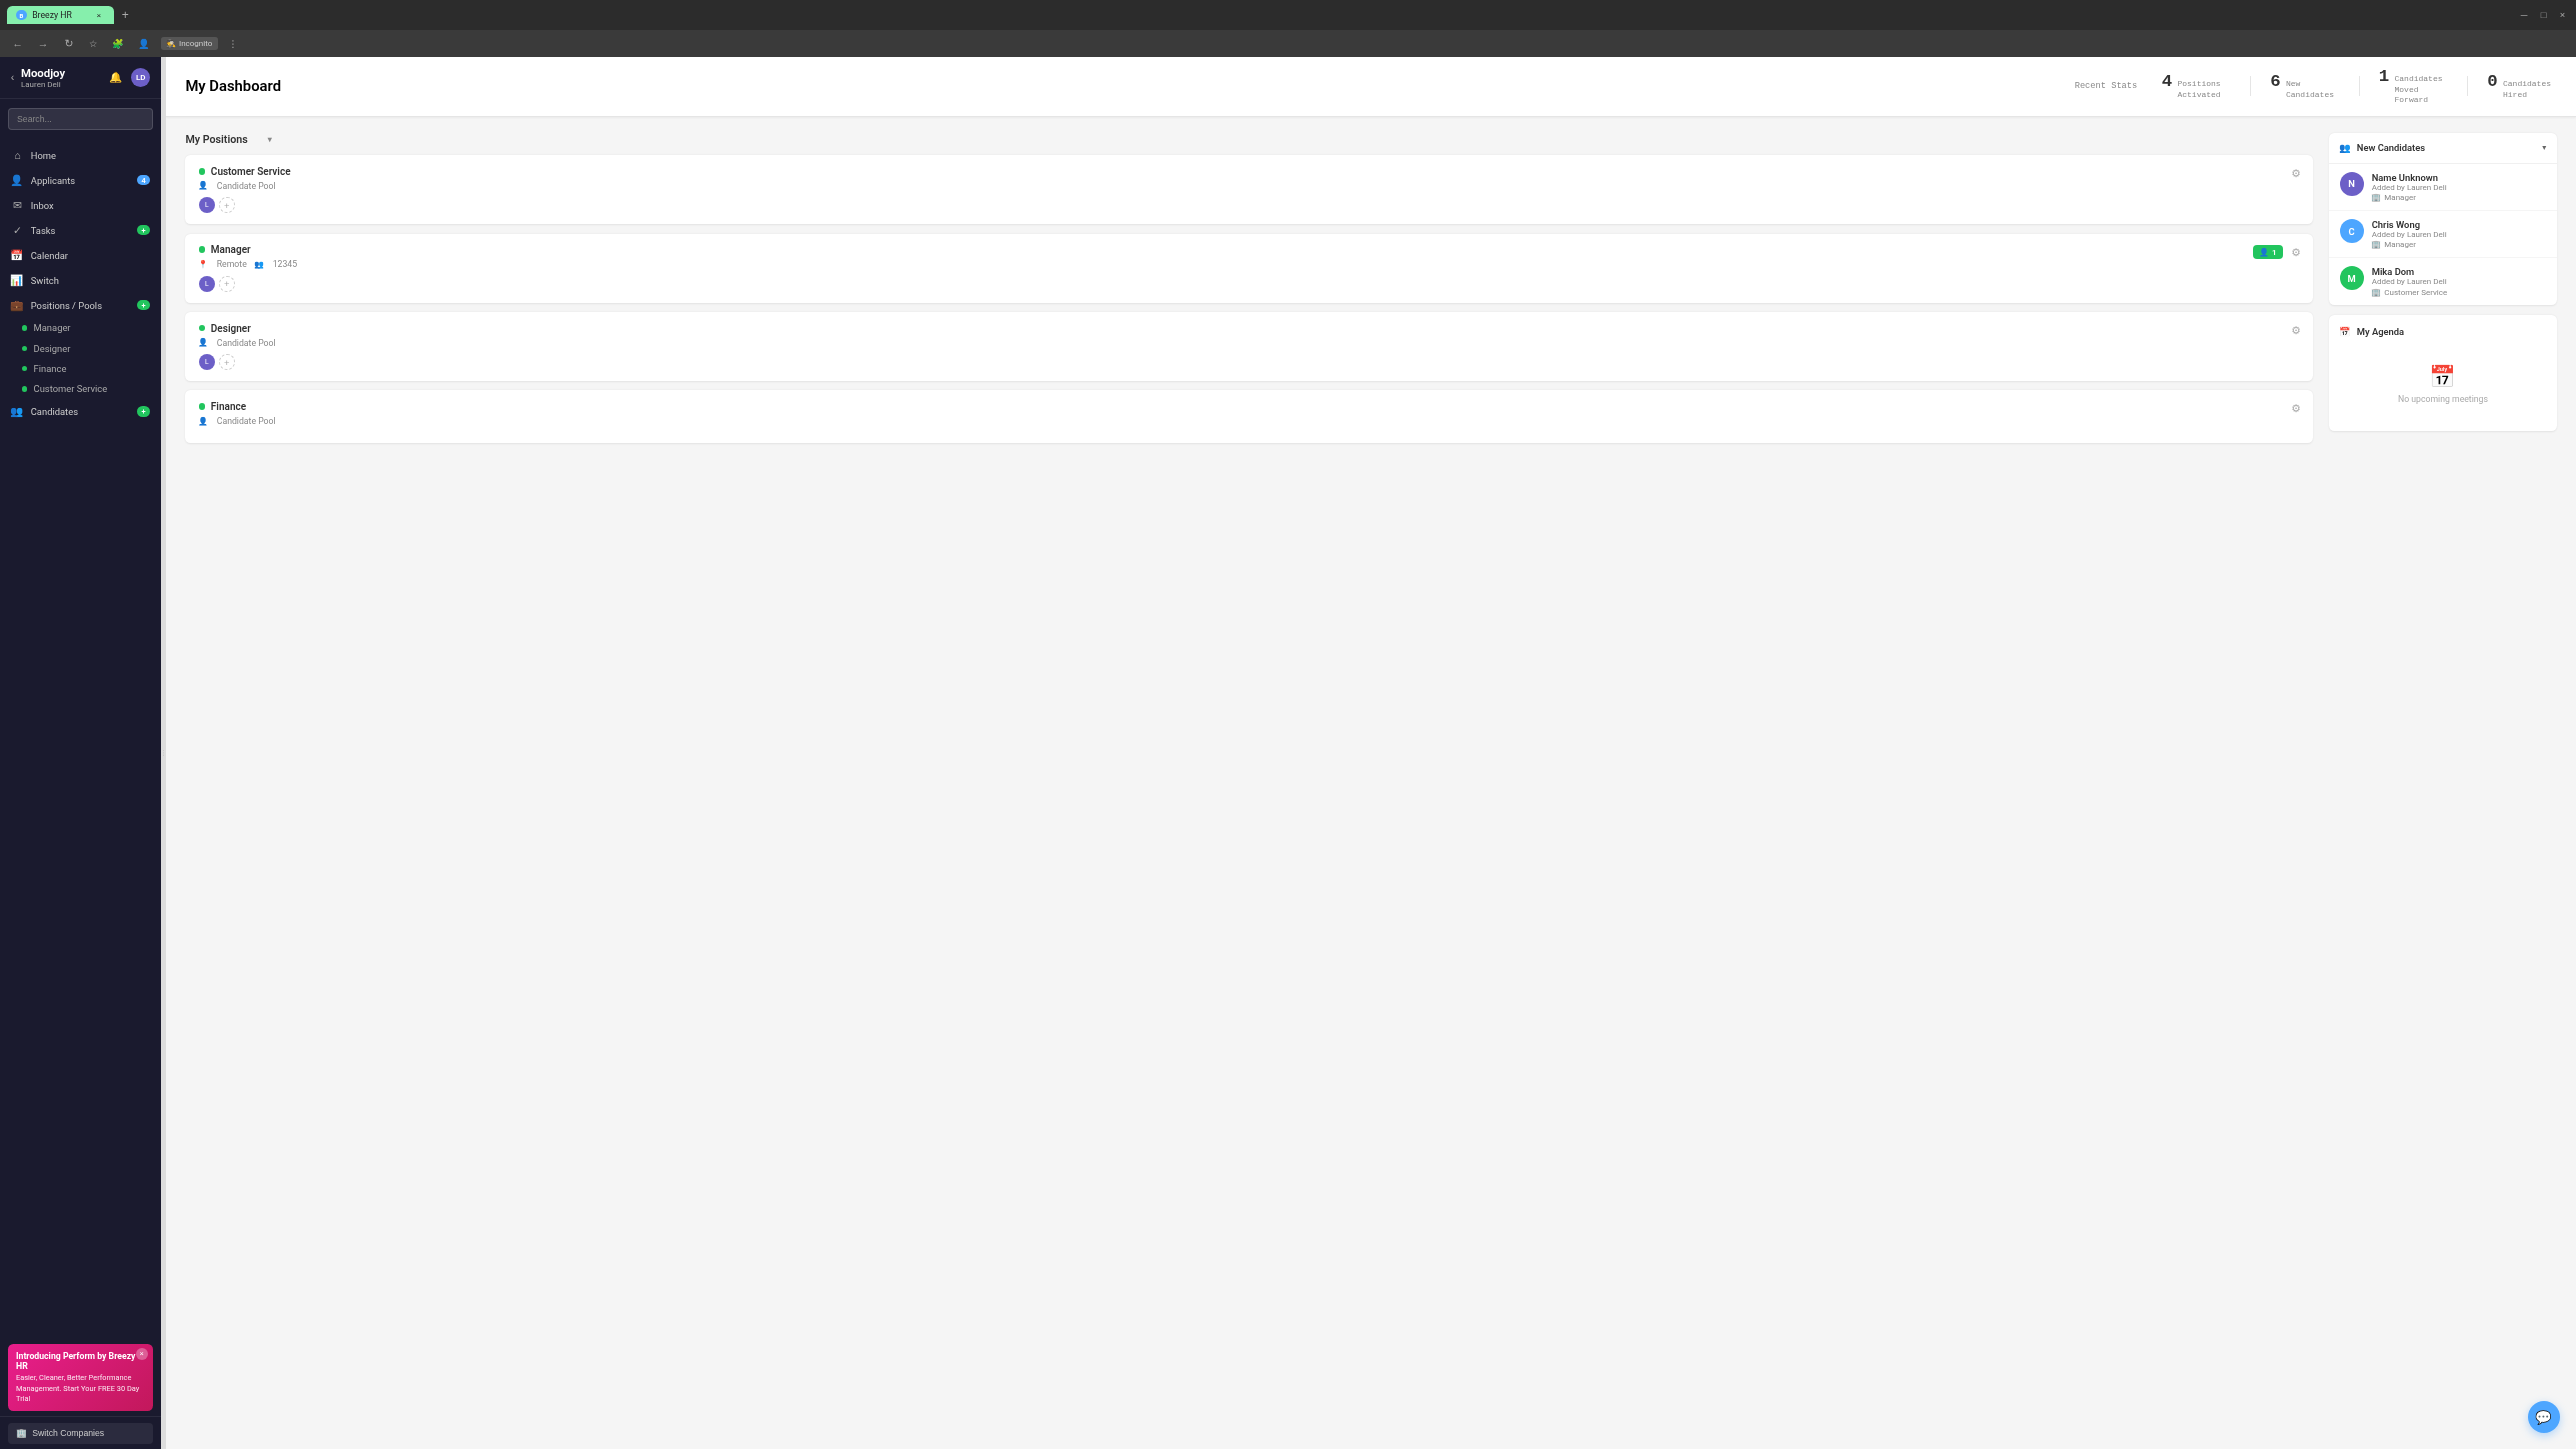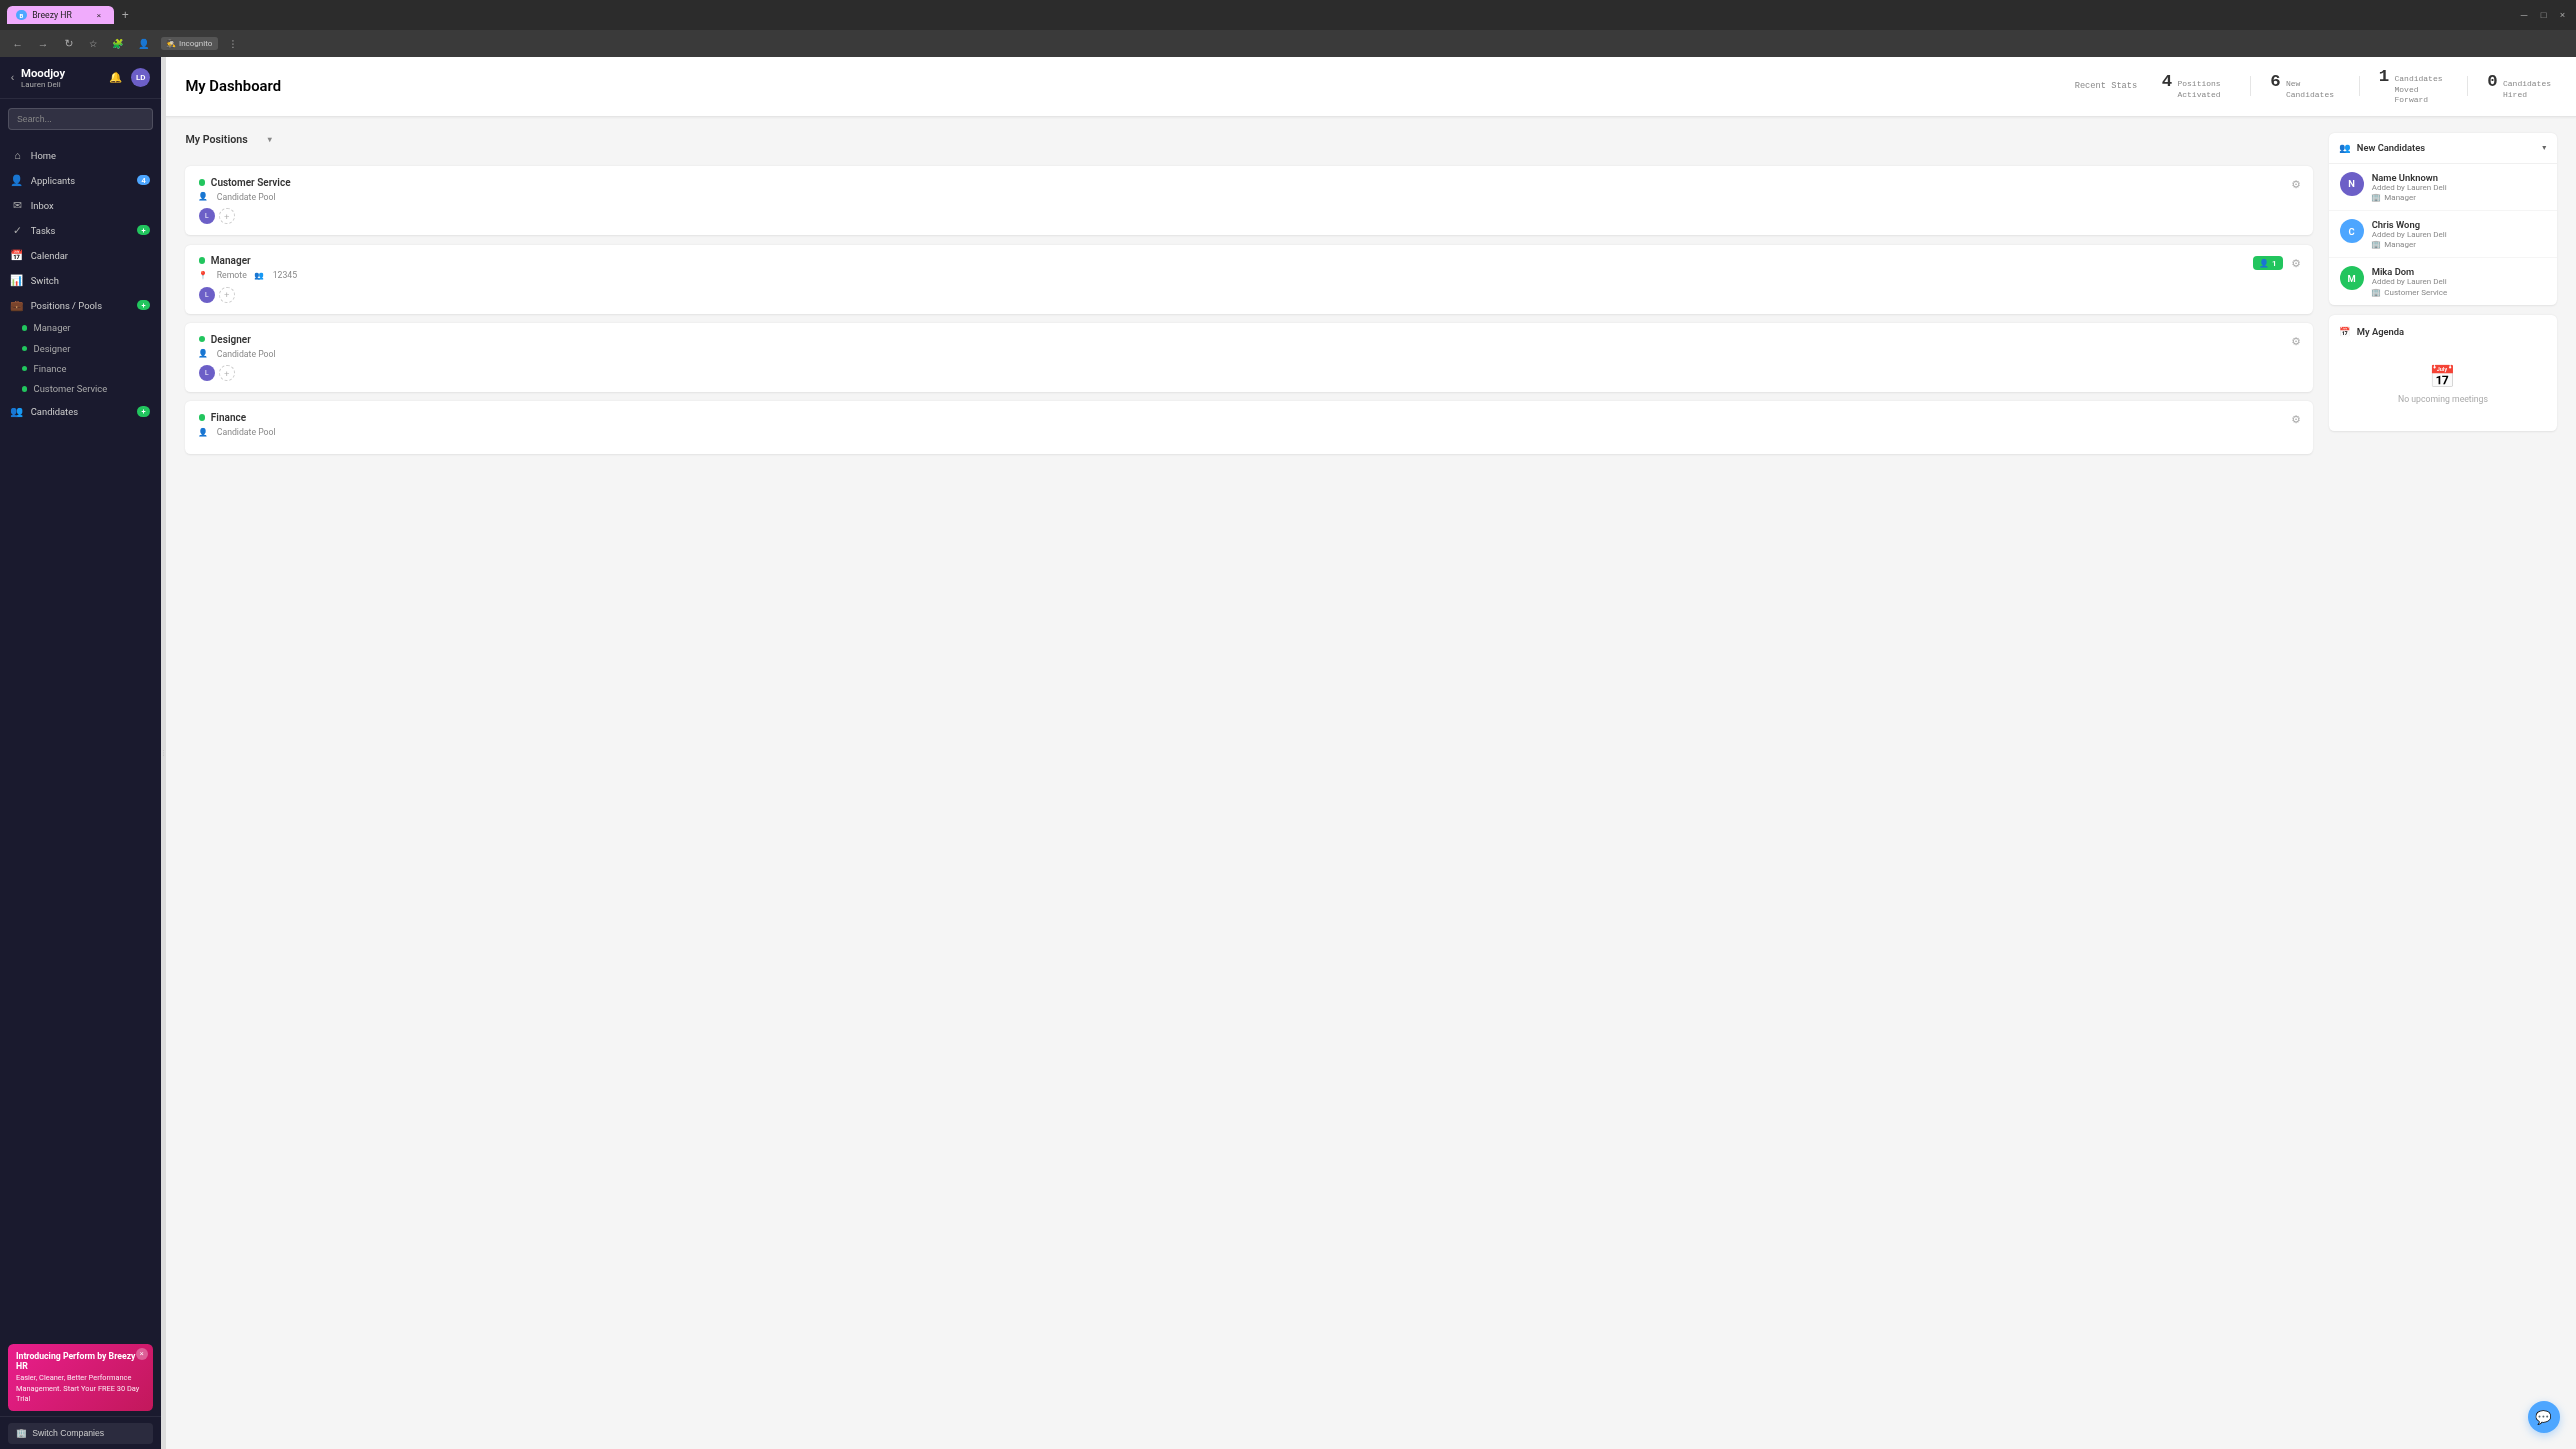--- a/index.html
+++ b/index.html
@@ -2,21 +2,21 @@
 <html style="font-size:10.7px"><head>
   <meta charset="utf-8">
   <style>
     * { box-sizing: border-box; margin: 0; padding: 0; }
     body { font-family: -apple-system, BlinkMacSystemFont, 'Segoe UI', Roboto, sans-serif; background: #f5f5f5; display: flex; flex-direction: column; height: 100vh; overflow: hidden; font-size: 9.4px; }
 
     
     .browser-chrome { background: #2c2c2c; padding: 4px 6.7px; display: flex; align-items: center; gap: 5.4px; min-height: 29.5px; }
     .tab-bar { display: flex; align-items: flex-end; gap: 2.7px; flex: 1; }
     .browser-tab { background: #3a3a3a; border-radius: 5.4px 5.4px 0 0; padding: 4px 9.4px; display: flex; align-items: center; gap: 5.4px; color: #fff; font-size: 8.7px; min-width: 107px; position: relative; }
-    .browser-tab.active { background: #f0abfc; color: #222; justify-content: flex-end; }
+    .browser-tab.active { background: #86efac; color: #222; justify-content: flex-end; }
     .tab-favicon { width: 10.7px; height: 10.7px; border-radius: 50%; background: #4da6ff; display: flex; align-items: center; justify-content: center; font-size: 6px; color: white; font-weight: bold; }
     .tab-close { margin-left: auto; width: 10.7px; height: 10.7px; border-radius: 50%; border: none; background: transparent; cursor: pointer; color: inherit; font-size: 8px; display: flex; align-items: center; justify-content: center; }
     .new-tab-btn { background: transparent; border: none; color: #aaa; cursor: pointer; font-size: 12px; padding: 2.7px 5.4px; }
 
     
     .address-bar-row { background: #3a3a3a; padding: 4px 8px; display: flex; align-items: center; gap: 6.7px; }
     .nav-btn { background: transparent; border: none; color: #aaa; cursor: pointer; font-size: 10.7px; padding: 2.7px; width: 19px; height: 19px; display: flex; align-items: center; justify-content: center; border-radius: 2.7px; }
     .address-input { flex: 1; background: #222; border: 0.7px solid #555; border-radius: 13.4px; padding: 3.4px 10.7px; color: #eee; font-size: 8.7px; outline: none; }
     .browser-actions { display: flex; align-items: center; gap: 5.4px; color: #aaa; }
     .browser-action-btn { background: transparent; border: none; color: #aaa; cursor: pointer; font-size: 9.4px; padding: 2.7px 4px; border-radius: 2.7px; }
@@ -79,21 +79,21 @@
     .stat-desc { font-size: 8px; color: #888; line-height: 1.3; max-width: 54px; }
     .stat-sep { width: 0.7px; height: 20px; background: #e5e5e5; }
 
     
     .dash-body { flex: 1; overflow-y: auto; padding: 16px 19px; display: flex; gap: 16px; }
     .dash-body::-webkit-scrollbar { width: 4px; }
     .dash-body::-webkit-scrollbar-thumb { background: #ccc; border-radius: 2px; }
 
     
     .positions-panel { flex: 1; }
-    .panel-title { font-size: 10.7px; font-weight: 600; color: #333; margin-bottom: 20px; display: flex; align-items: center; gap: 20px; }
+    .panel-title { font-size: 10.7px; font-weight: 600; color: #333; margin-bottom: 9px; display: flex; align-items: center; gap: 20px; }
     .dropdown-arrow { font-size: 8px; color: #888; }
 
     .position-card { background: white; border-radius: 5.4px; padding: 10.7px 13.4px; margin-bottom: 9.4px; box-shadow: 0 0.7px 2px rgba(0,0,0,0.08); position: relative; }
     .position-name { font-size: 10px; font-weight: 600; color: #333; display: flex; align-items: center; gap: 5.4px; margin-bottom: 4px; }
     .status-dot { width: 6.7px; height: 6.7px; border-radius: 50%; background: #22c55e; flex-shrink: 0; }
     .position-meta { display: flex; align-items: center; gap: 8px; color: #888; font-size: 8.7px; margin-bottom: 6.7px; }
     .meta-icon { font-size: 8px; }
     .position-team { display: flex; align-items: center; gap: 4px; }
     .team-avatar { width: 16px; height: 16px; border-radius: 50%; background: #6c5fc7; display: flex; align-items: center; justify-content: center; color: white; font-size: 6.7px; }
     .add-member-btn { width: 16px; height: 16px; border-radius: 50%; background: transparent; border: 0.7px dashed #ccc; display: flex; align-items: center; justify-content: center; color: #aaa; font-size: 9.4px; cursor: pointer; }

